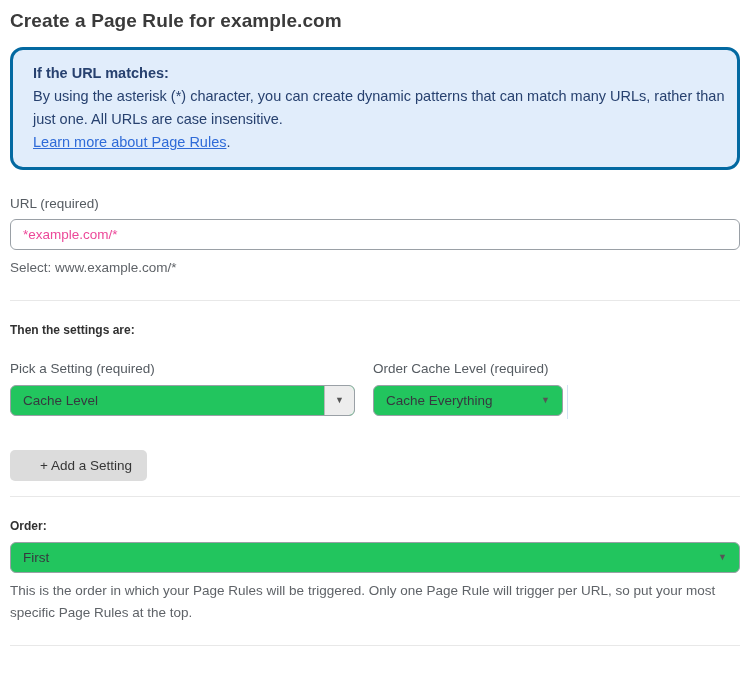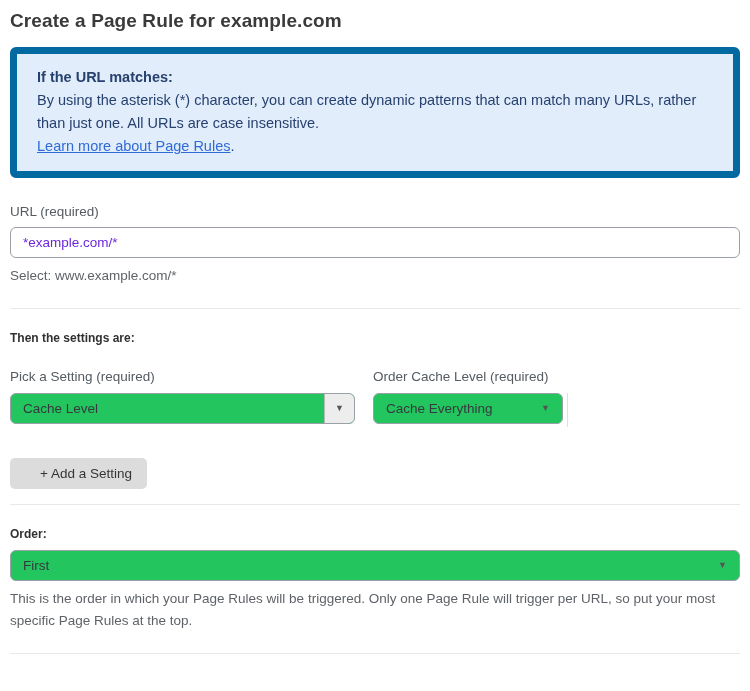--- a/index.html
+++ b/index.html
@@ -14,22 +14,22 @@
   .page-title {
     font-size: 19px;
     font-weight: bold;
     color: #3a3a3a;
     letter-spacing: 0.1px;
   }
 
   .info-box {
     margin-top: 15px;
     background: #e1edfb;
-    border: 7px solid #0369a1;
-    border-radius: 6px;
+    border: 3px solid #0369a1;
+    border-radius: 13px;
     padding: 12px 6px 13px 20px;
     color: #27416f;
     font-size: 14.5px;
     line-height: 23px;
   }
   .info-box .info-heading { font-weight: bold; }
   .info-box a.info-link {
     color: #2f6bd8;
     text-decoration: underline;
     cursor: pointer;
@@ -41,21 +41,21 @@
     margin-top: 26px;
   }
   .text-input {
     margin-top: 8px;
     width: 730px;
     height: 31px;
     border: 1px solid #9aa0a6;
     border-radius: 6px;
     padding: 0 12px;
     font-size: 13.5px;
-    color: #6d28d9;
+    color: #ec4899;
     font-family: inherit;
     background: #fff;
     outline: none;
   }
   .hint-text {
     margin-top: 7px;
     font-size: 13.5px;
     color: #5f6368;
     line-height: 22px;
   }

